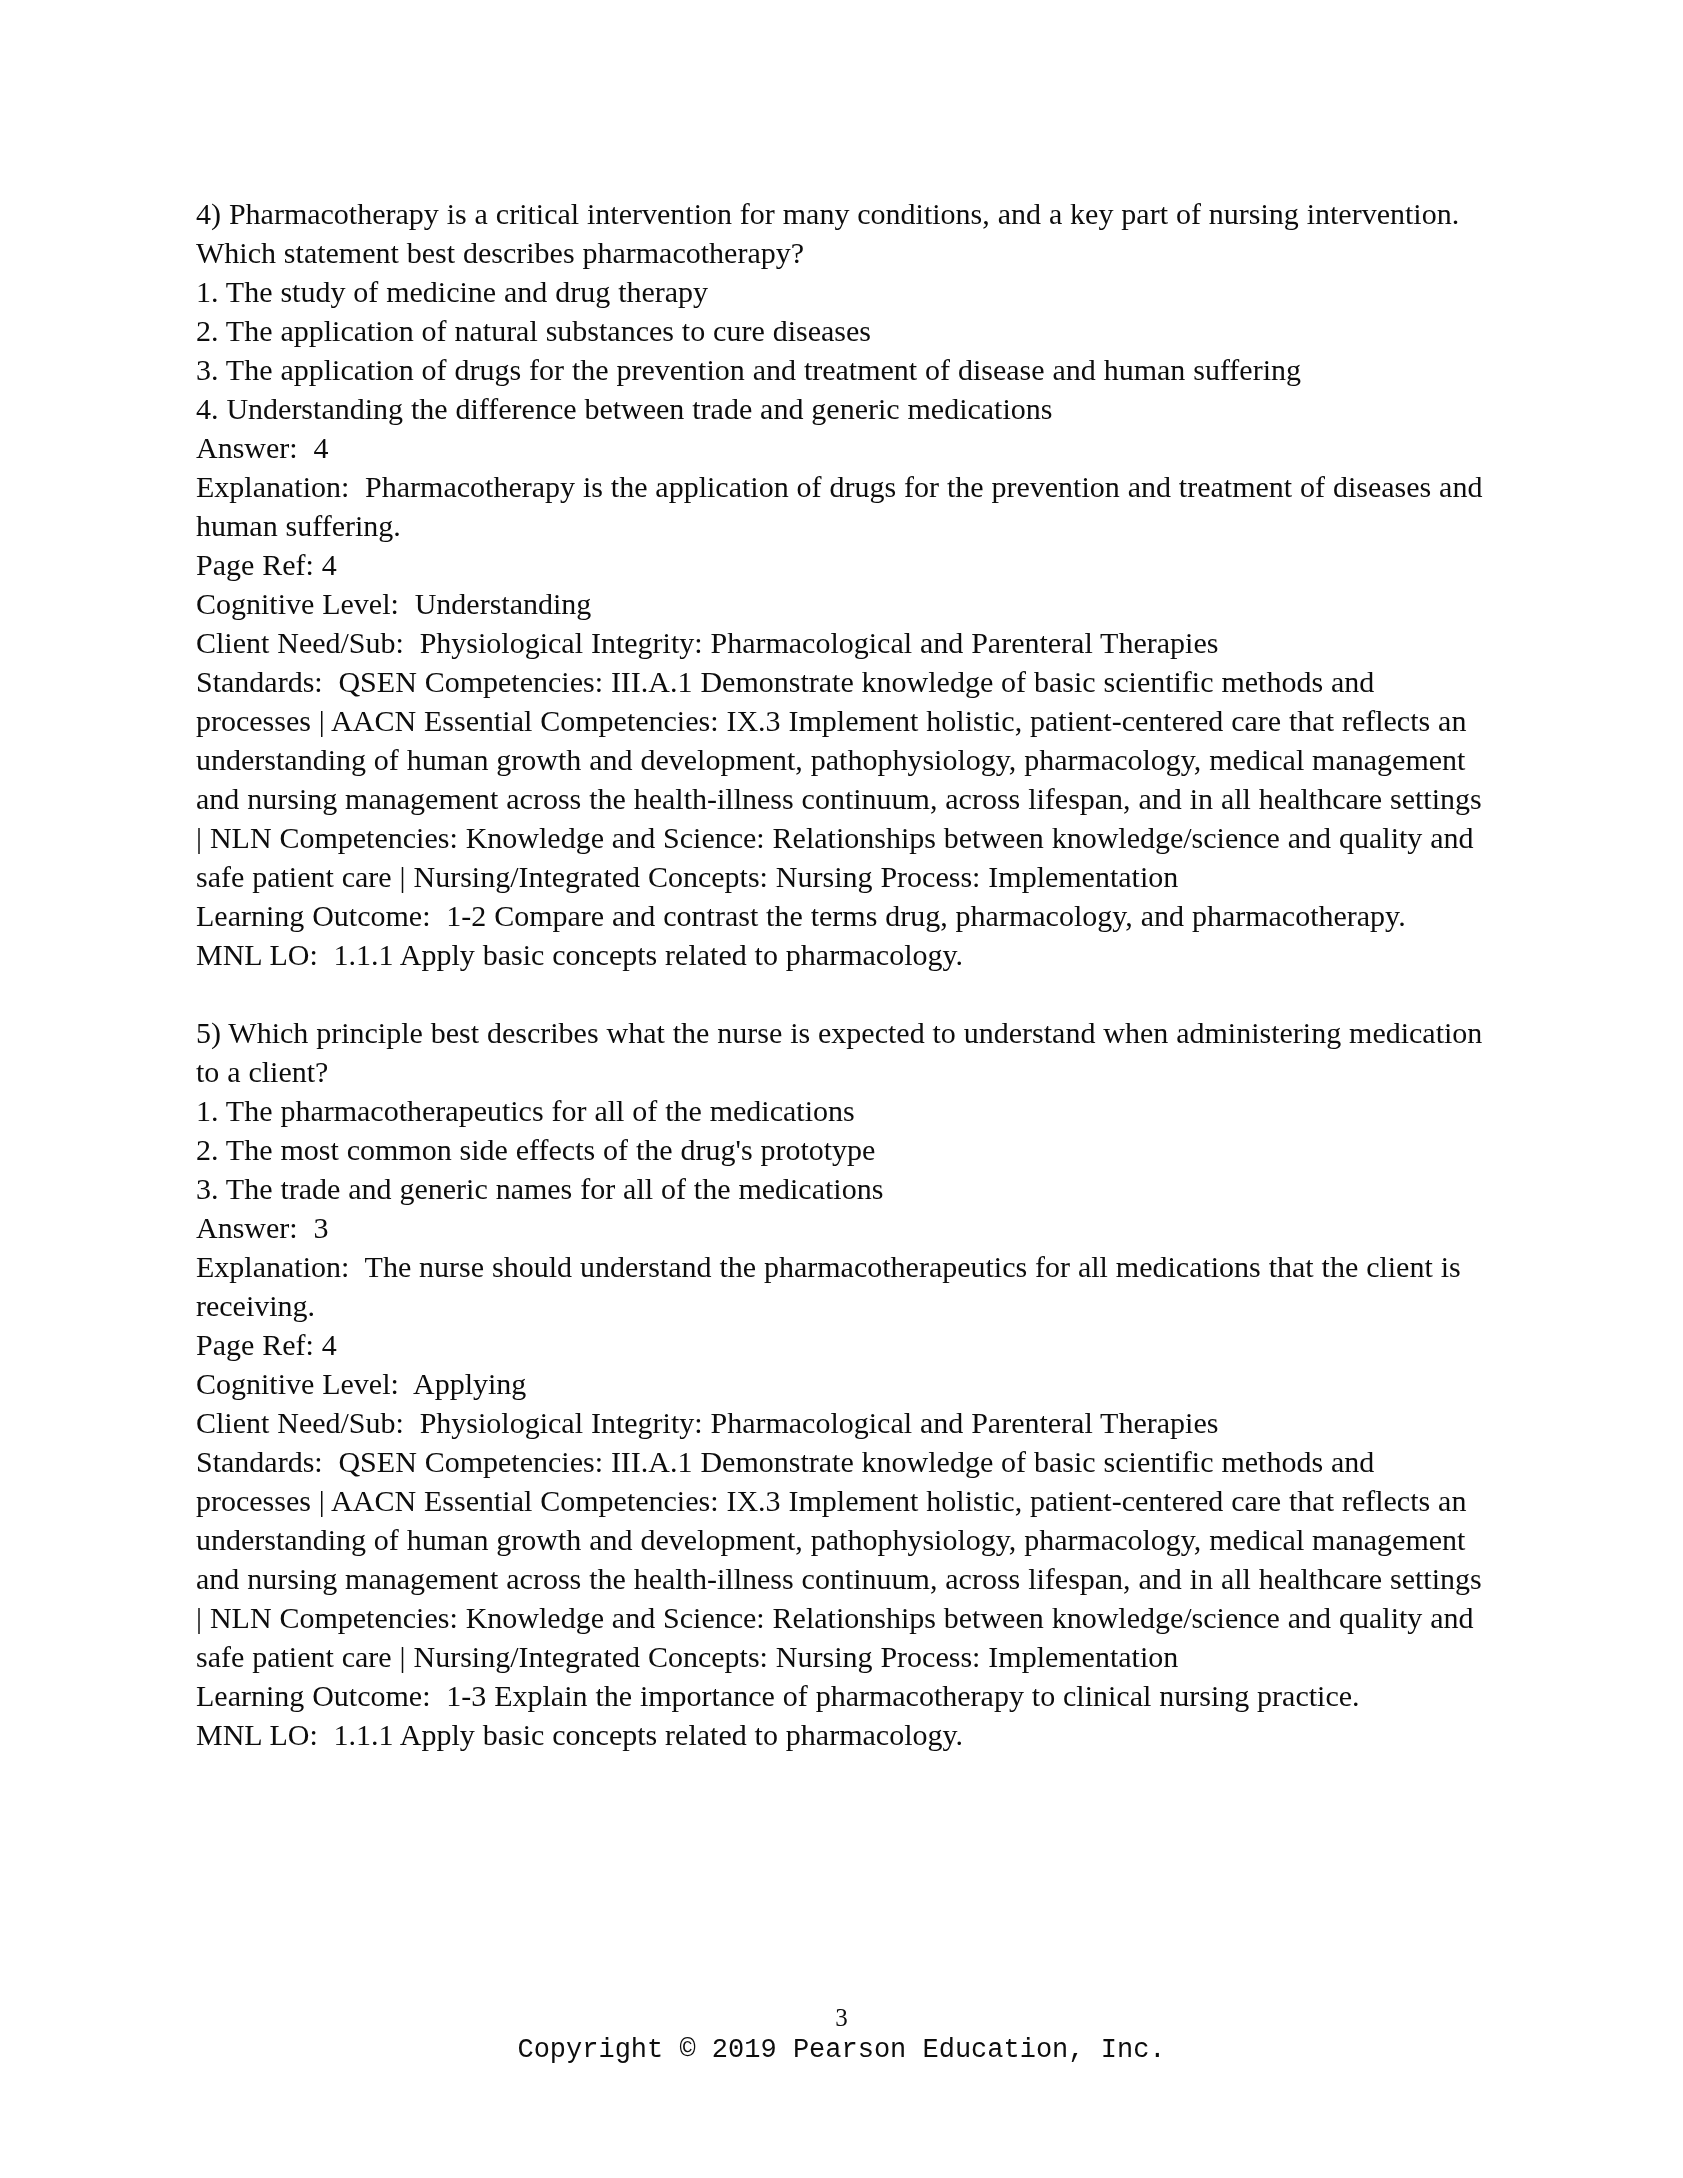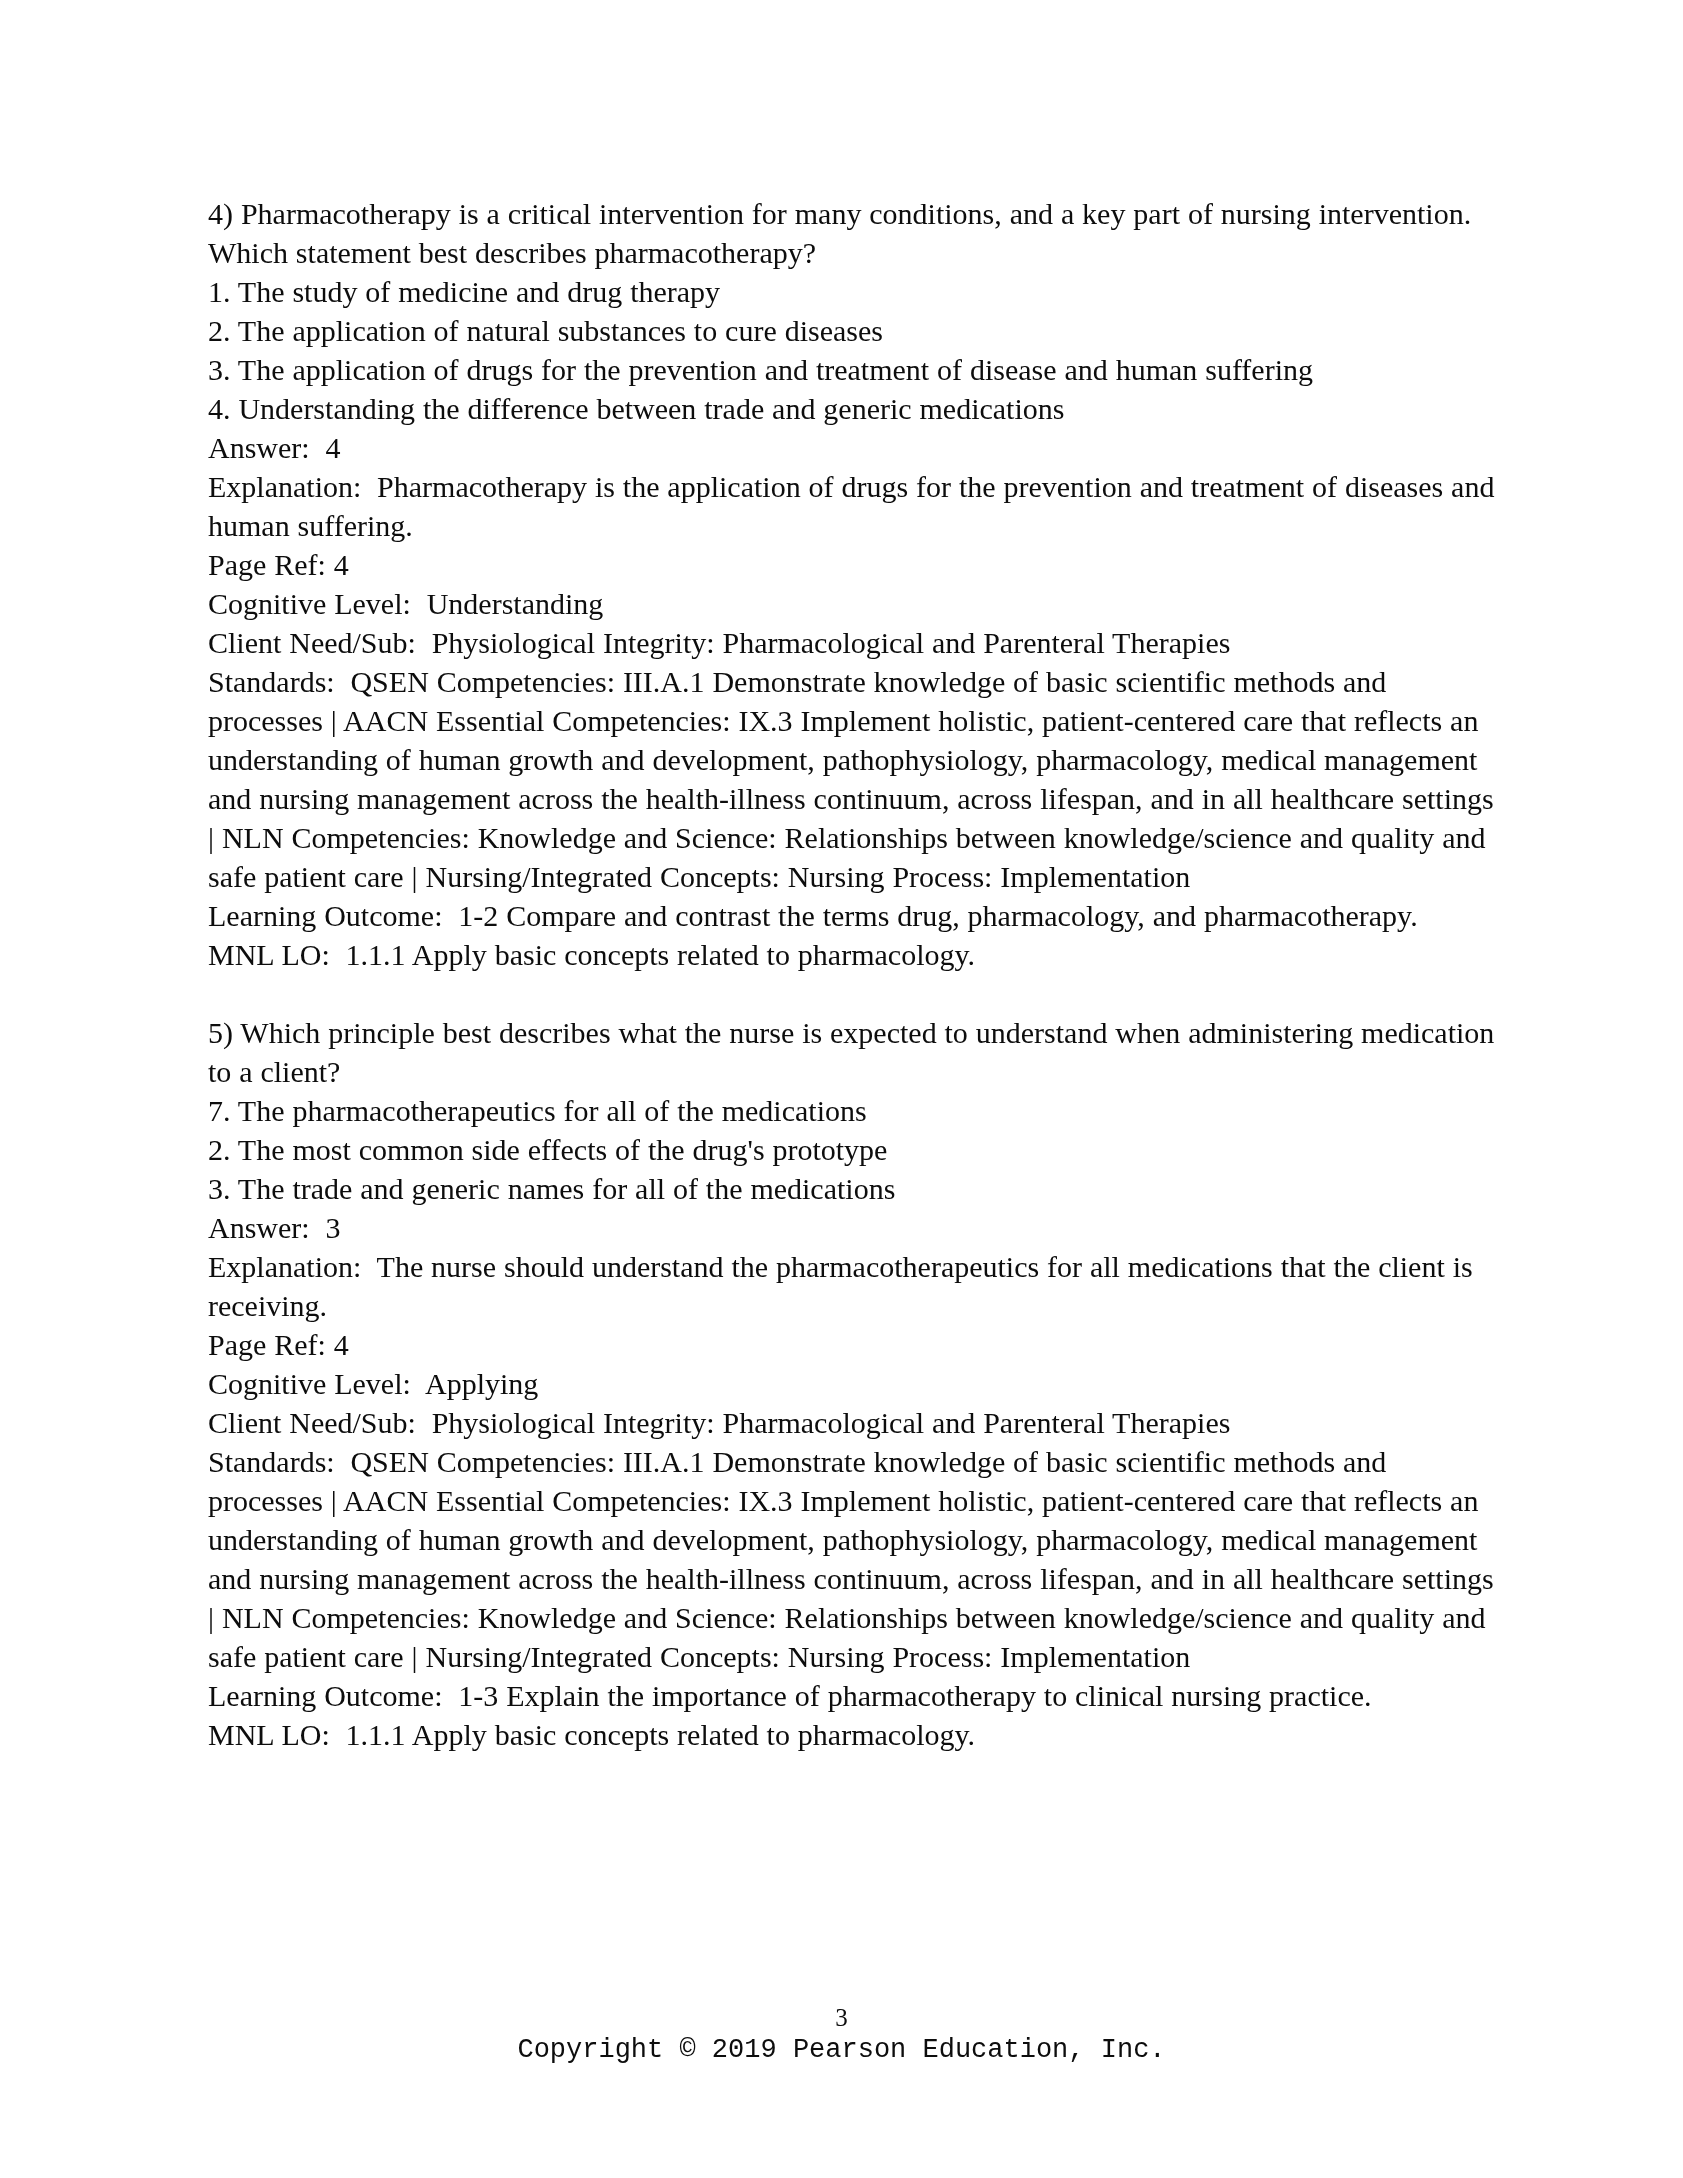--- a/index.html
+++ b/index.html
@@ -18,21 +18,21 @@
   }
   .page {
     position: absolute;
     left: 0; top: 0;
     width: 1683px;
     height: 2178px;
     background: #ffffff;
   }
   .content {
     position: absolute;
-    left: 208px;
+    left: 196px;
     top: 194px;
     width: 1292px;
   }
   .qblock {
     font-size: 30px;
     line-height: 39px;
     text-align: left;
     color: #0d0d0d;
   }
   .qblock .line {
@@ -84,21 +84,21 @@
       <div class="line">Client Need/Sub:  Physiological Integrity: Pharmacological and Parenteral Therapies</div>
       <div class="line">Standards:  QSEN Competencies: III.A.1 Demonstrate knowledge of basic scientific methods and processes | AACN Essential Competencies: IX.3 Implement holistic, patient-centered care that reflects an understanding of human growth and development, pathophysiology, pharmacology, medical management and nursing management across the health-illness continuum, across lifespan, and in all healthcare settings | NLN Competencies: Knowledge and Science: Relationships between knowledge/science and quality and safe patient care | Nursing/Integrated Concepts: Nursing Process: Implementation</div>
       <div class="line">Learning Outcome:  1-2 Compare and contrast the terms drug, pharmacology, and pharmacotherapy.</div>
       <div class="line">MNL LO:  1.1.1 Apply basic concepts related to pharmacology.</div>
     </div>
 
     <div class="qspacer"></div>
 
     <div class="qblock">
       <div class="line stem">5) Which principle best describes what the nurse is expected to understand when administering medication to a client?</div>
-      <div class="line">7. The pharmacotherapeutics for all of the medications</div>
+      <div class="line">1. The pharmacotherapeutics for all of the medications</div>
       <div class="line">2. The most common side effects of the drug's prototype</div>
       <div class="line">3. The trade and generic names for all of the medications</div>
       <div class="line">Answer:  3</div>
       <div class="line">Explanation:  The nurse should understand the pharmacotherapeutics for all medications that the client is receiving.</div>
       <div class="line">Page Ref: 4</div>
       <div class="line">Cognitive Level:  Applying</div>
       <div class="line">Client Need/Sub:  Physiological Integrity: Pharmacological and Parenteral Therapies</div>
       <div class="line">Standards:  QSEN Competencies: III.A.1 Demonstrate knowledge of basic scientific methods and processes | AACN Essential Competencies: IX.3 Implement holistic, patient-centered care that reflects an understanding of human growth and development, pathophysiology, pharmacology, medical management and nursing management across the health-illness continuum, across lifespan, and in all healthcare settings | NLN Competencies: Knowledge and Science: Relationships between knowledge/science and quality and safe patient care | Nursing/Integrated Concepts: Nursing Process: Implementation</div>
       <div class="line">Learning Outcome:  1-3 Explain the importance of pharmacotherapy to clinical nursing practice.</div>
       <div class="line">MNL LO:  1.1.1 Apply basic concepts related to pharmacology.</div>

